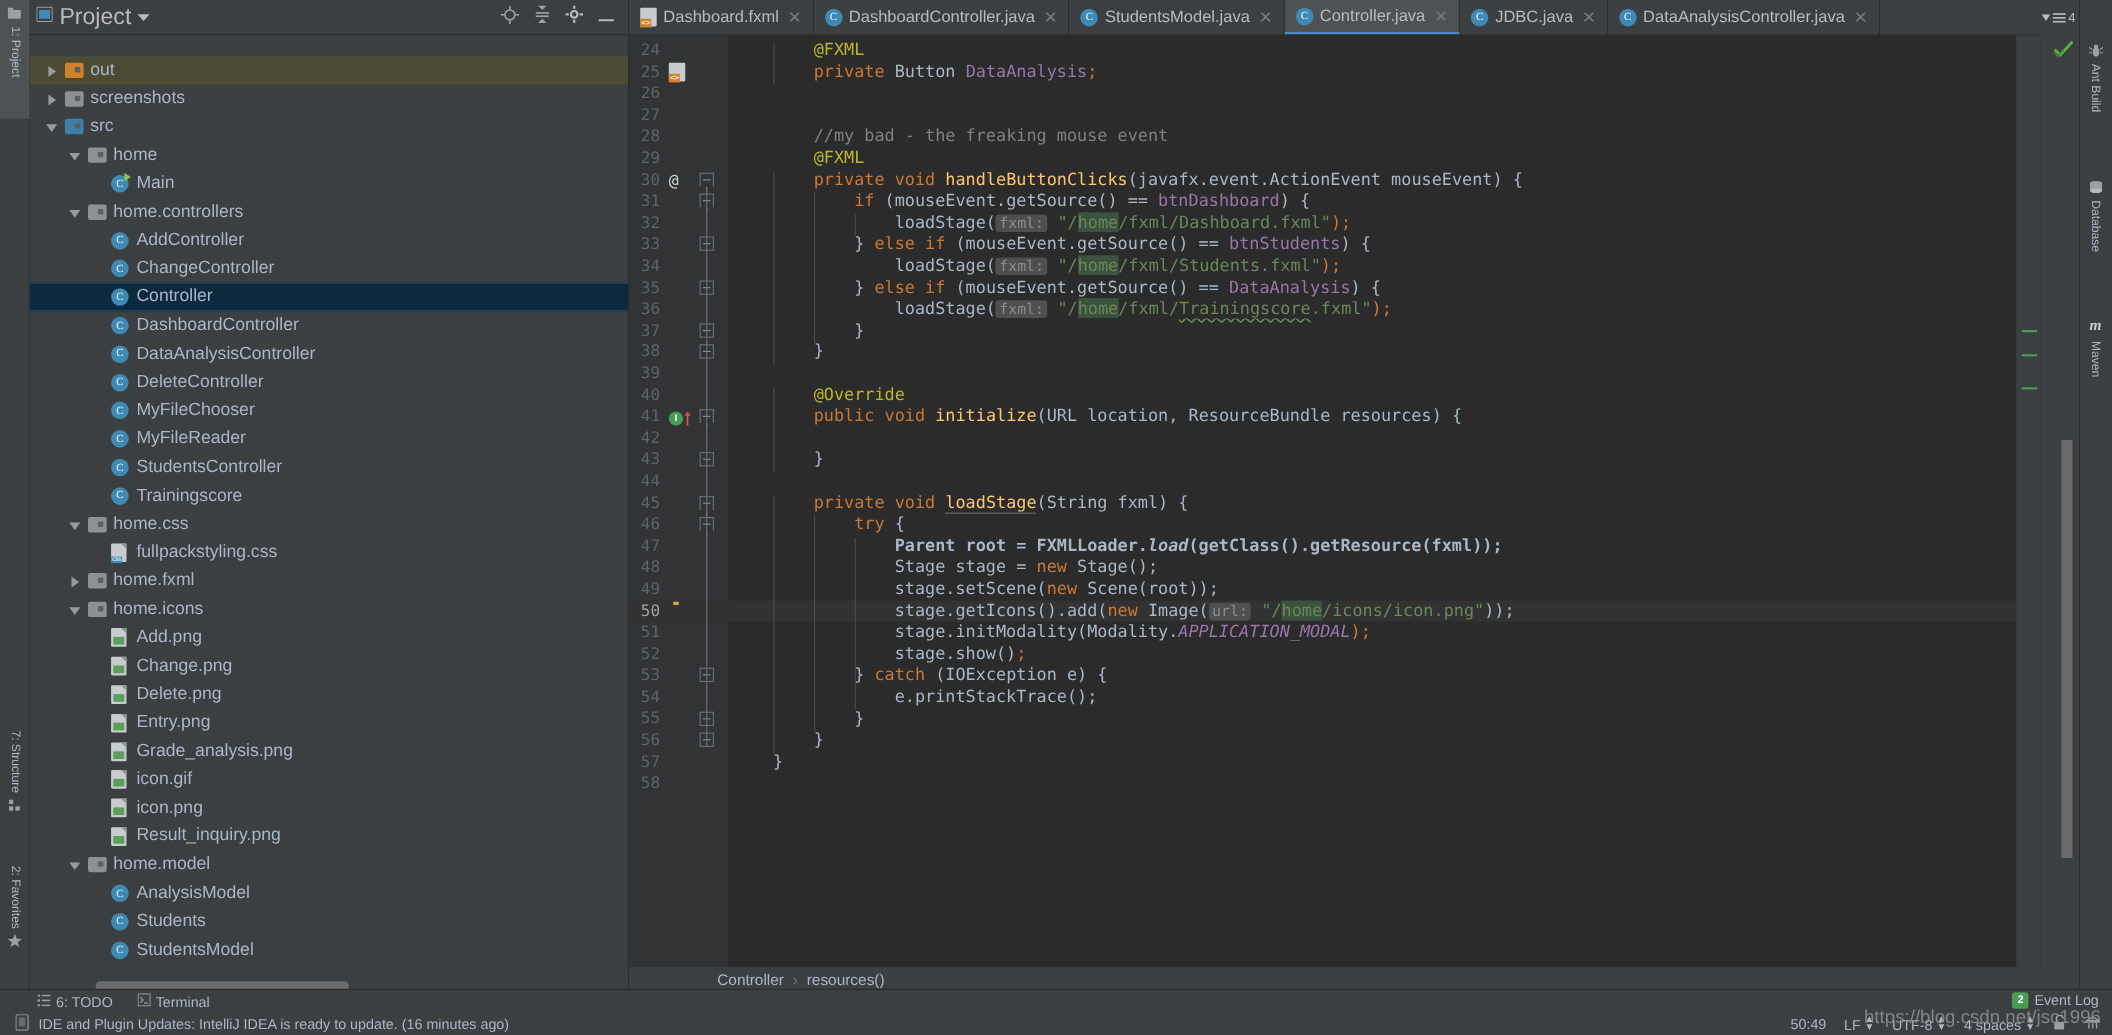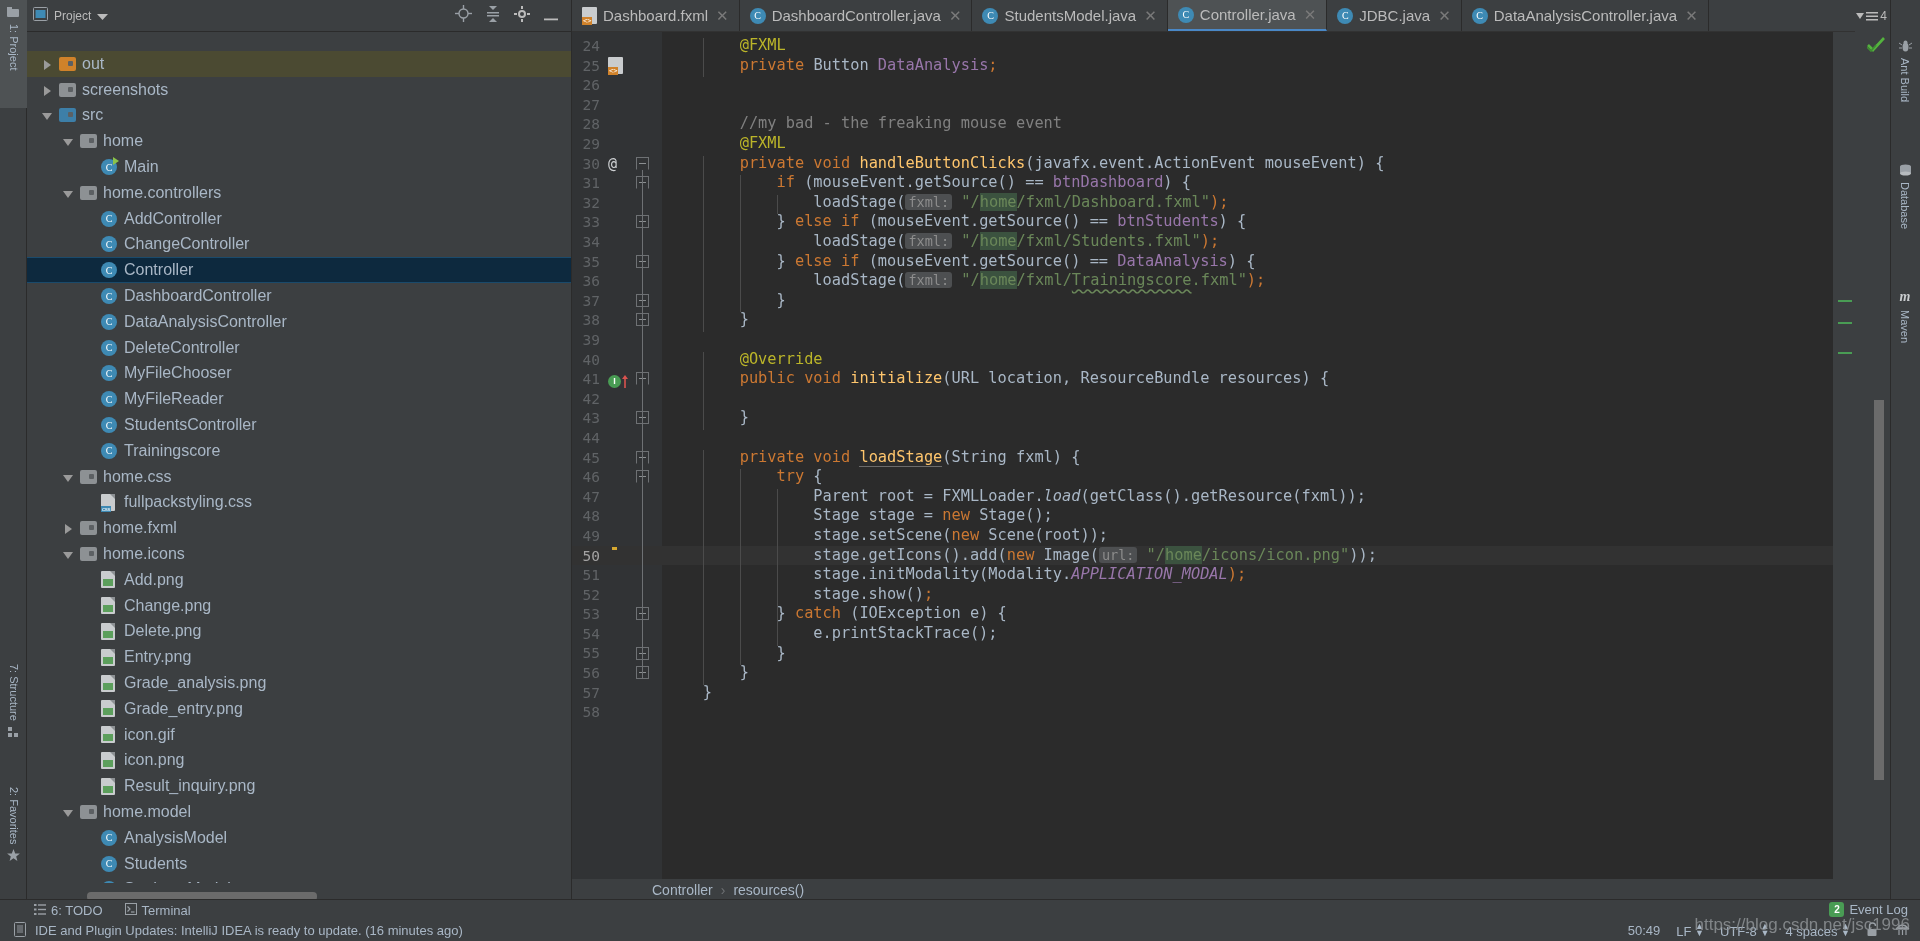--- a/index.html
+++ b/index.html
@@ -34,21 +34,21 @@
   .project-panel {
     position: absolute; left: 27px; top: 0; width: 545px; height: 901px;
     background: #3c3f41;
     border-right: 1px solid #2b2b2b;
   }
   .pp-header {
     height: 32px; display: flex; align-items: center;
     padding: 0 6px; gap: 6px;
     border-bottom: 1px solid #2b2b2b;
   }
-  .pp-title { color: #bbbbbb; font-size: 12px; }
+  .pp-title { color: #bbbbbb; font-size: 21px; }
   .pp-header-right { margin-left: auto; display: flex; align-items: center; gap: 14px; padding-right: 6px; }
 
   .tree {
     position: absolute; top: 32px; left: 0; right: 0; bottom: 18px;
     overflow: hidden;
     background: #3c3f41;
     margin-top: 19px;
   }
   .trow {
     height: 25.8px; display: flex; align-items: center;
@@ -511,29 +511,20 @@
           <span class="tlabel">Entry.png</span>
         </div>
         <div class="trow" style="padding-left: 56px;">
           <span class="twist none"></span>
           <span class="ticon" style="display:flex;align-items:center;">
             <span class="file-icon">
               <span class="img-badge"></span>
             </span>
           </span>
           <span class="tlabel">Grade_analysis.png</span>
-        </div>
-        <div class="trow" style="padding-left: 56px;">
-          <span class="twist none"></span>
-          <span class="ticon" style="display:flex;align-items:center;">
-            <span class="file-icon">
-              <span class="img-badge"></span>
-            </span>
-          </span>
-          <span class="tlabel">Grade_entry.png</span>
         </div>
         <div class="trow" style="padding-left: 56px;">
           <span class="twist none"></span>
           <span class="ticon" style="display:flex;align-items:center;">
             <span class="file-icon">
               <span class="img-badge"></span>
             </span>
           </span>
           <span class="tlabel">icon.gif</span>
         </div>
@@ -712,21 +703,21 @@
         <div class="cline" style="top: 258.8px; padding-left: 4px;">&nbsp;&nbsp;&nbsp;&nbsp;&nbsp;&nbsp;&nbsp;&nbsp;&nbsp;&nbsp;&nbsp;&nbsp;}</div>
         <div class="cline" style="top: 278.4px; padding-left: 4px;">&nbsp;&nbsp;&nbsp;&nbsp;&nbsp;&nbsp;&nbsp;&nbsp;}</div>
         <div class="cline" style="top: 298px; padding-left: 4px;"></div>
         <div class="cline" style="top: 317.6px; padding-left: 4px;">&nbsp;&nbsp;&nbsp;&nbsp;&nbsp;&nbsp;&nbsp;&nbsp;<span class="ann">@Override</span></div>
         <div class="cline" style="top: 337.2px; padding-left: 4px;">&nbsp;&nbsp;&nbsp;&nbsp;&nbsp;&nbsp;&nbsp;&nbsp;<span class="k">public void </span><span class="mth">initialize</span>(URL location, ResourceBundle resources) {</div>
         <div class="cline" style="top: 356.8px; padding-left: 4px;"></div>
         <div class="cline" style="top: 376.4px; padding-left: 4px;">&nbsp;&nbsp;&nbsp;&nbsp;&nbsp;&nbsp;&nbsp;&nbsp;}</div>
         <div class="cline" style="top: 396px; padding-left: 4px;"></div>
         <div class="cline" style="top: 415.6px; padding-left: 4px;">&nbsp;&nbsp;&nbsp;&nbsp;&nbsp;&nbsp;&nbsp;&nbsp;<span class="k">private void </span><span class="mth underl">loadStage</span>(String fxml) {</div>
         <div class="cline" style="top: 435.2px; padding-left: 4px;">&nbsp;&nbsp;&nbsp;&nbsp;&nbsp;&nbsp;&nbsp;&nbsp;&nbsp;&nbsp;&nbsp;&nbsp;<span class="k">try </span>{</div>
-        <div class="cline" style="top: 454.8px; padding-left: 4px;">&nbsp;&nbsp;&nbsp;&nbsp;&nbsp;&nbsp;&nbsp;&nbsp;&nbsp;&nbsp;&nbsp;&nbsp;&nbsp;&nbsp;&nbsp;&nbsp;Parent root = FXMLLoader.<span class="ital">load</span>(getClass().getResource(fxml));</div>
+        <div class="cline" style="top: 454.8px; padding-left: 4px; font-weight: bold;">&nbsp;&nbsp;&nbsp;&nbsp;&nbsp;&nbsp;&nbsp;&nbsp;&nbsp;&nbsp;&nbsp;&nbsp;&nbsp;&nbsp;&nbsp;&nbsp;Parent root = FXMLLoader.<span class="ital">load</span>(getClass().getResource(fxml));</div>
         <div class="cline" style="top: 474.4px; padding-left: 4px;">&nbsp;&nbsp;&nbsp;&nbsp;&nbsp;&nbsp;&nbsp;&nbsp;&nbsp;&nbsp;&nbsp;&nbsp;&nbsp;&nbsp;&nbsp;&nbsp;Stage stage = <span class="k">new </span>Stage();</div>
         <div class="cline" style="top: 494px; padding-left: 4px;">&nbsp;&nbsp;&nbsp;&nbsp;&nbsp;&nbsp;&nbsp;&nbsp;&nbsp;&nbsp;&nbsp;&nbsp;&nbsp;&nbsp;&nbsp;&nbsp;stage.setScene(<span class="k">new </span>Scene(root));</div>
         <div class="cline" style="top: 513.6px; padding-left: 4px;">&nbsp;&nbsp;&nbsp;&nbsp;&nbsp;&nbsp;&nbsp;&nbsp;&nbsp;&nbsp;&nbsp;&nbsp;&nbsp;&nbsp;&nbsp;&nbsp;stage.getIcons().add(<span class="k">new </span>Image(<span class="hintbg">url:</span><span class="str"> "/</span><span class="str hl-use">home</span><span class="str">/icons/icon.png"</span>));</div>
         <div class="cline" style="top: 533.2px; padding-left: 4px;">&nbsp;&nbsp;&nbsp;&nbsp;&nbsp;&nbsp;&nbsp;&nbsp;&nbsp;&nbsp;&nbsp;&nbsp;&nbsp;&nbsp;&nbsp;&nbsp;stage.initModality(Modality.<span class="fld ital">APPLICATION_MODAL</span><span class="sem">);</span></div>
         <div class="cline" style="top: 552.8px; padding-left: 4px;">&nbsp;&nbsp;&nbsp;&nbsp;&nbsp;&nbsp;&nbsp;&nbsp;&nbsp;&nbsp;&nbsp;&nbsp;&nbsp;&nbsp;&nbsp;&nbsp;stage.show()<span class="sem">;</span></div>
         <div class="cline" style="top: 572.4px; padding-left: 4px;">&nbsp;&nbsp;&nbsp;&nbsp;&nbsp;&nbsp;&nbsp;&nbsp;&nbsp;&nbsp;&nbsp;&nbsp;} <span class="k">catch </span>(IOException e) {</div>
         <div class="cline" style="top: 592px; padding-left: 4px;">&nbsp;&nbsp;&nbsp;&nbsp;&nbsp;&nbsp;&nbsp;&nbsp;&nbsp;&nbsp;&nbsp;&nbsp;&nbsp;&nbsp;&nbsp;&nbsp;e.printStackTrace();</div>
         <div class="cline" style="top: 611.6px; padding-left: 4px;">&nbsp;&nbsp;&nbsp;&nbsp;&nbsp;&nbsp;&nbsp;&nbsp;&nbsp;&nbsp;&nbsp;&nbsp;}</div>
         <div class="cline" style="top: 631.2px; padding-left: 4px;">&nbsp;&nbsp;&nbsp;&nbsp;&nbsp;&nbsp;&nbsp;&nbsp;}</div>
         <div class="cline" style="top: 650.8px; padding-left: 4px;">&nbsp;&nbsp;&nbsp;&nbsp;}</div>

